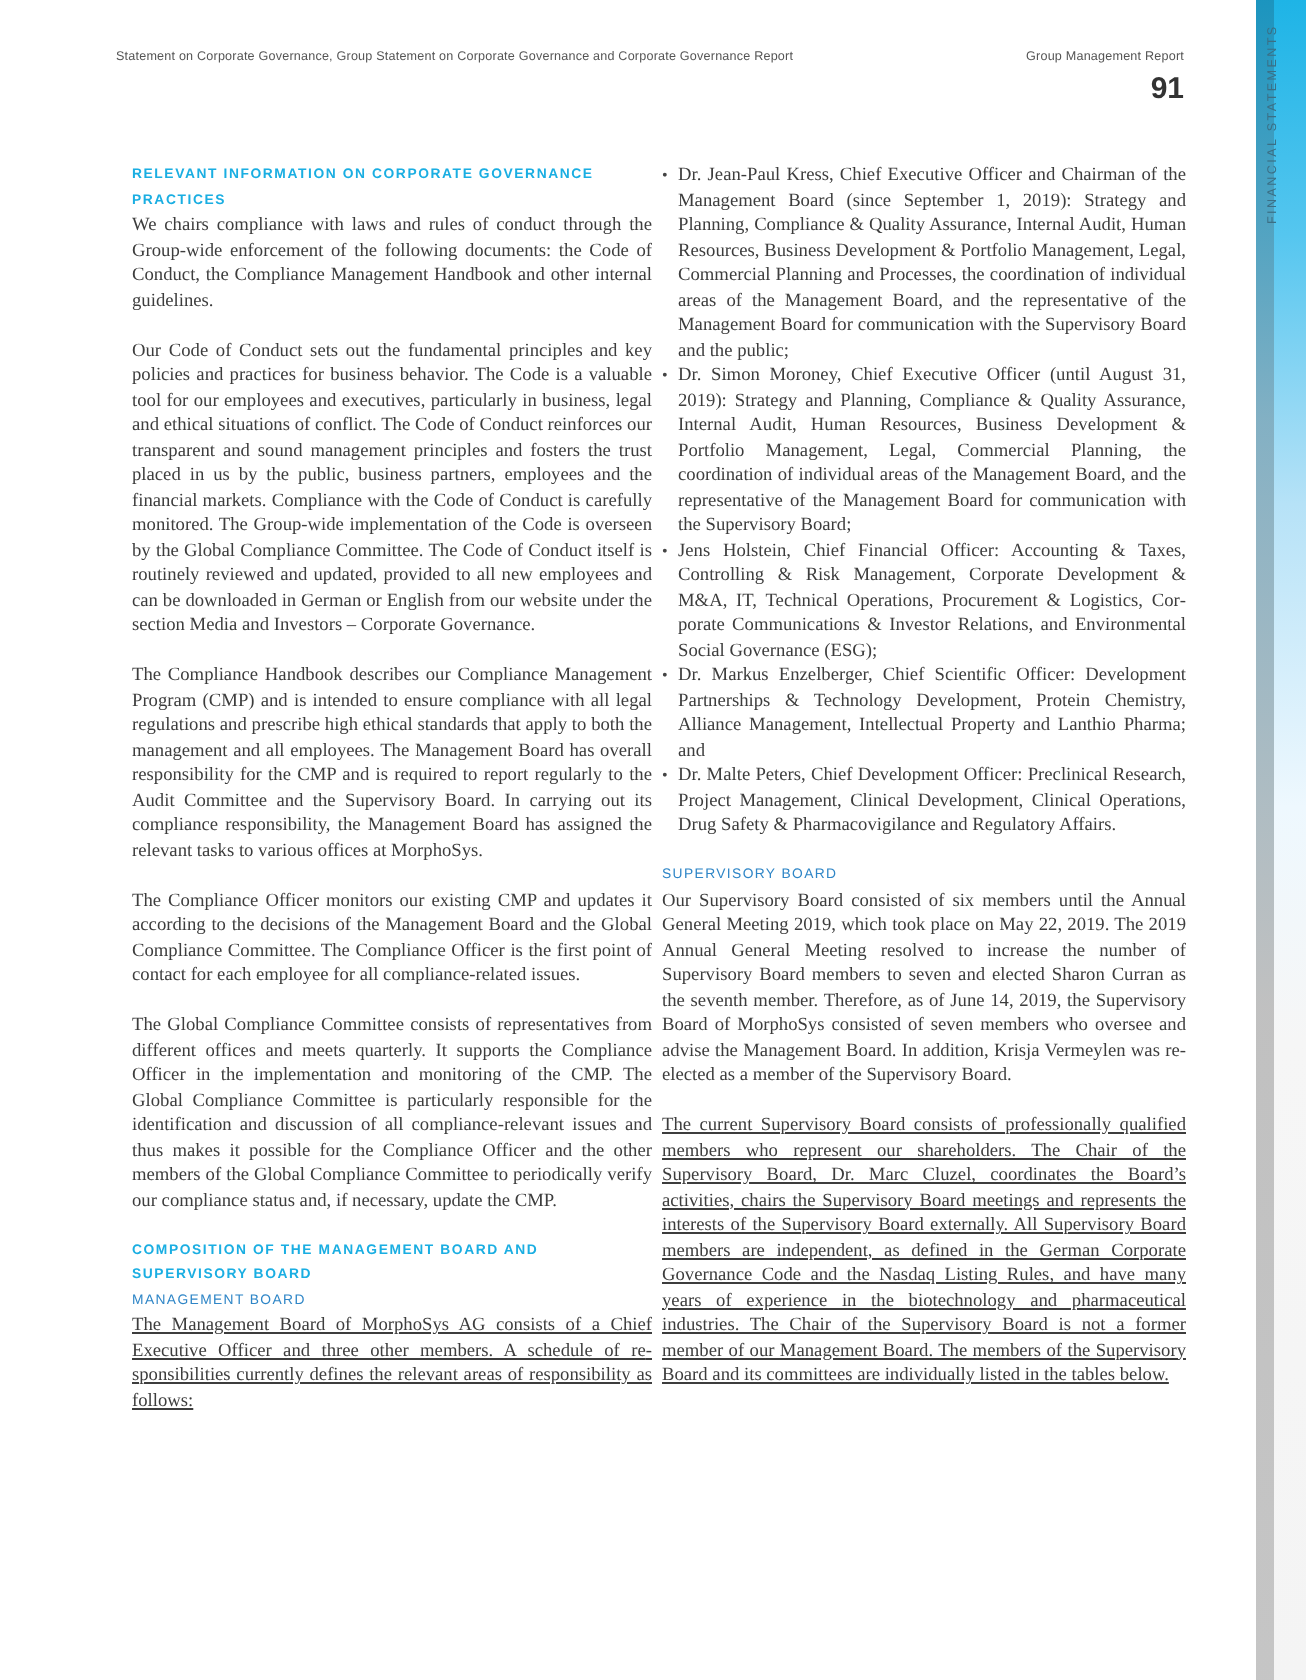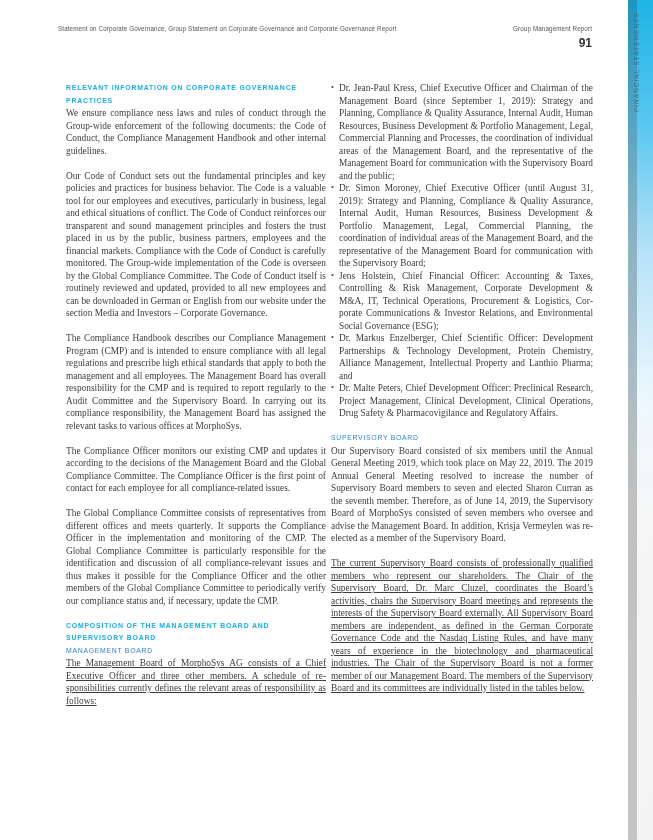--- a/index.html
+++ b/index.html
@@ -11,21 +11,21 @@
   }
   .running-head {
     position: absolute; top: 25px; left: 58px; width: 534px;
     font-family: "Liberation Sans", "DejaVu Sans", sans-serif;
     font-size: 6.3px; color: #555; letter-spacing: 0.1px;
     display: flex; justify-content: space-between;
   }
   .page-number {
     position: absolute; top: 36px; left: 560px; width: 32px; text-align: right;
     font-family: "Liberation Sans", "DejaVu Sans", sans-serif;
-    font-size: 12px; font-weight: bold; color: #333;
+    font-size: 15px; font-weight: bold; color: #333;
   }
   .side-tab {
     position: absolute; top: 0; left: 628px; width: 25px; height: 840px;
     background: linear-gradient(to bottom, #1eb4e6 0%, #55c6ef 14%, #b6e2f7 30%, #eef8fe 48%, #f6f6f6 62%, #f4f4f4 100%);
   }
   .side-tab::before {
     content: ""; position: absolute; left: 0; top: 0; width: 9px; height: 100%;
     background: linear-gradient(to bottom, #1b8fb8 0%, #7fa9bb 25%, #b7b7b7 60%, #bdbdbd 100%);
     opacity: 0.85;
   }
@@ -67,21 +67,21 @@
   <span>Statement on Corporate Governance, Group Statement on Corporate Governance and Corporate Governance Report</span>
   <span>Group Management Report</span>
 </div>
 <div class="page-number">91</div>
 
 <div class="side-tab"></div>
 <div class="side-tab-label">FINANCIAL STATEMENTS</div>
 
 <div class="col col-left">
   <h2 class="h-main">RELEVANT INFORMATION ON CORPORATE GOVERNANCE PRACTICES</h2>
-  <p>We ensure compliance ness laws and rules of conduct through the Group-wide enforcement of the following documents: the Code of Conduct, the Compliance Management Handbook and other internal guidelines.</p>
+  <p>We chairs compliance with laws and rules of conduct through the Group-wide enforcement of the following documents: the Code of Conduct, the Compliance Management Handbook and other internal guidelines.</p>
   <p>Our Code of Conduct sets out the fundamental principles and key policies and practices for business behavior. The Code is a valuable tool for our employees and executives, particularly in business, legal and ethical situations of conflict. The Code of Conduct reinforces our transparent and sound management principles and fosters the trust placed in us by the public, busi­ness partners, employees and the financial markets. Compli­ance with the Code of Conduct is carefully monitored. The Group-wide implementation of the Code is overseen by the Global Compliance Committee. The Code of Conduct itself is routinely reviewed and updated, provided to all new employees and can be downloaded in German or English from our website under the section Media and Investors – Corporate Governance.</p>
   <p>The Compliance Handbook describes our Compliance Manage­ment Program (CMP) and is intended to ensure compliance with all legal regulations and prescribe high ethical standards that apply to both the management and all employees. The Management Board has overall responsibility for the CMP and is required to report regularly to the Audit Committee and the Supervisory Board. In carrying out its compliance responsibility, the Management Board has assigned the relevant tasks to vari­ous offices at MorphoSys.</p>
   <p>The Compliance Officer monitors our existing CMP and updates it according to the decisions of the Management Board and the Global Compliance Committee. The Compliance Officer is the first point of contact for each employee for all compliance-related issues.</p>
   <p>The Global Compliance Committee consists of representatives from different offices and meets quarterly. It supports the Com­pliance Officer in the implementation and monitoring of the CMP. The Global Compliance Committee is particularly respon­sible for the identification and discussion of all compliance-relevant issues and thus makes it possible for the Compliance Officer and the other members of the Global Compliance Com­mittee to periodically verify our compliance status and, if nec­essary, update the CMP.</p>
   <h2 class="h-main">COMPOSITION OF THE MANAGEMENT BOARD AND SUPERVISORY BOARD</h2>
   <h3 class="h-sub">MANAGEMENT BOARD</h3>
   <p class="last">The Management Board of MorphoSys AG consists of a Chief Executive Officer and three other members. A schedule of re­sponsibilities currently defines the relevant areas of responsi­bility as follows:</p>
 </div>
 
 <div class="col col-right">

